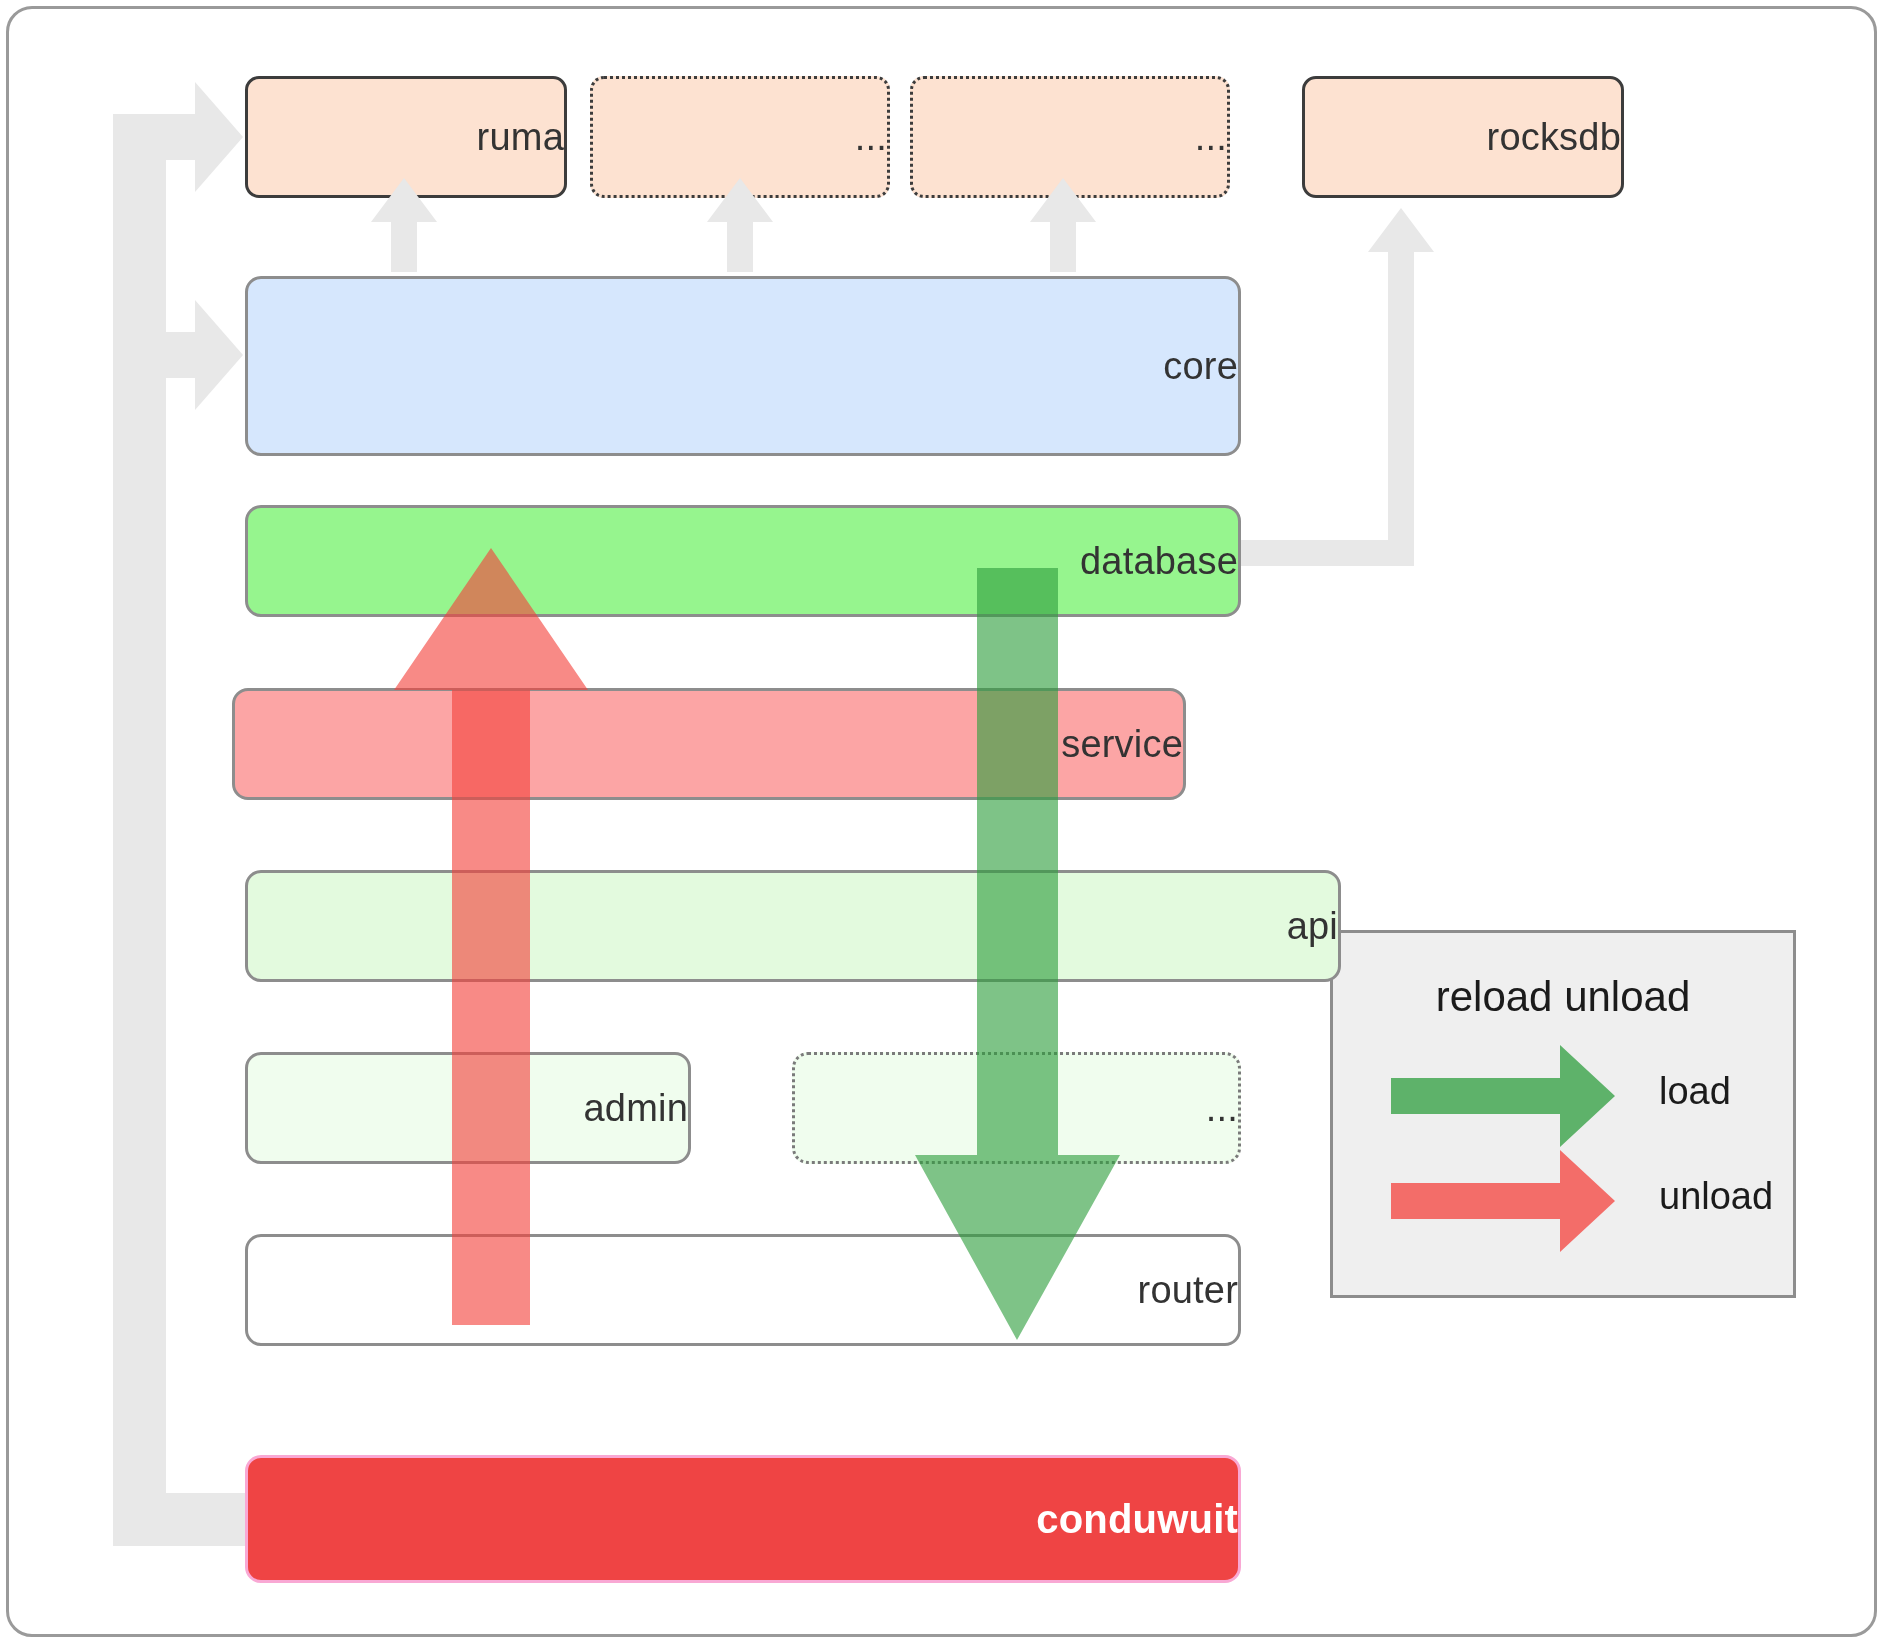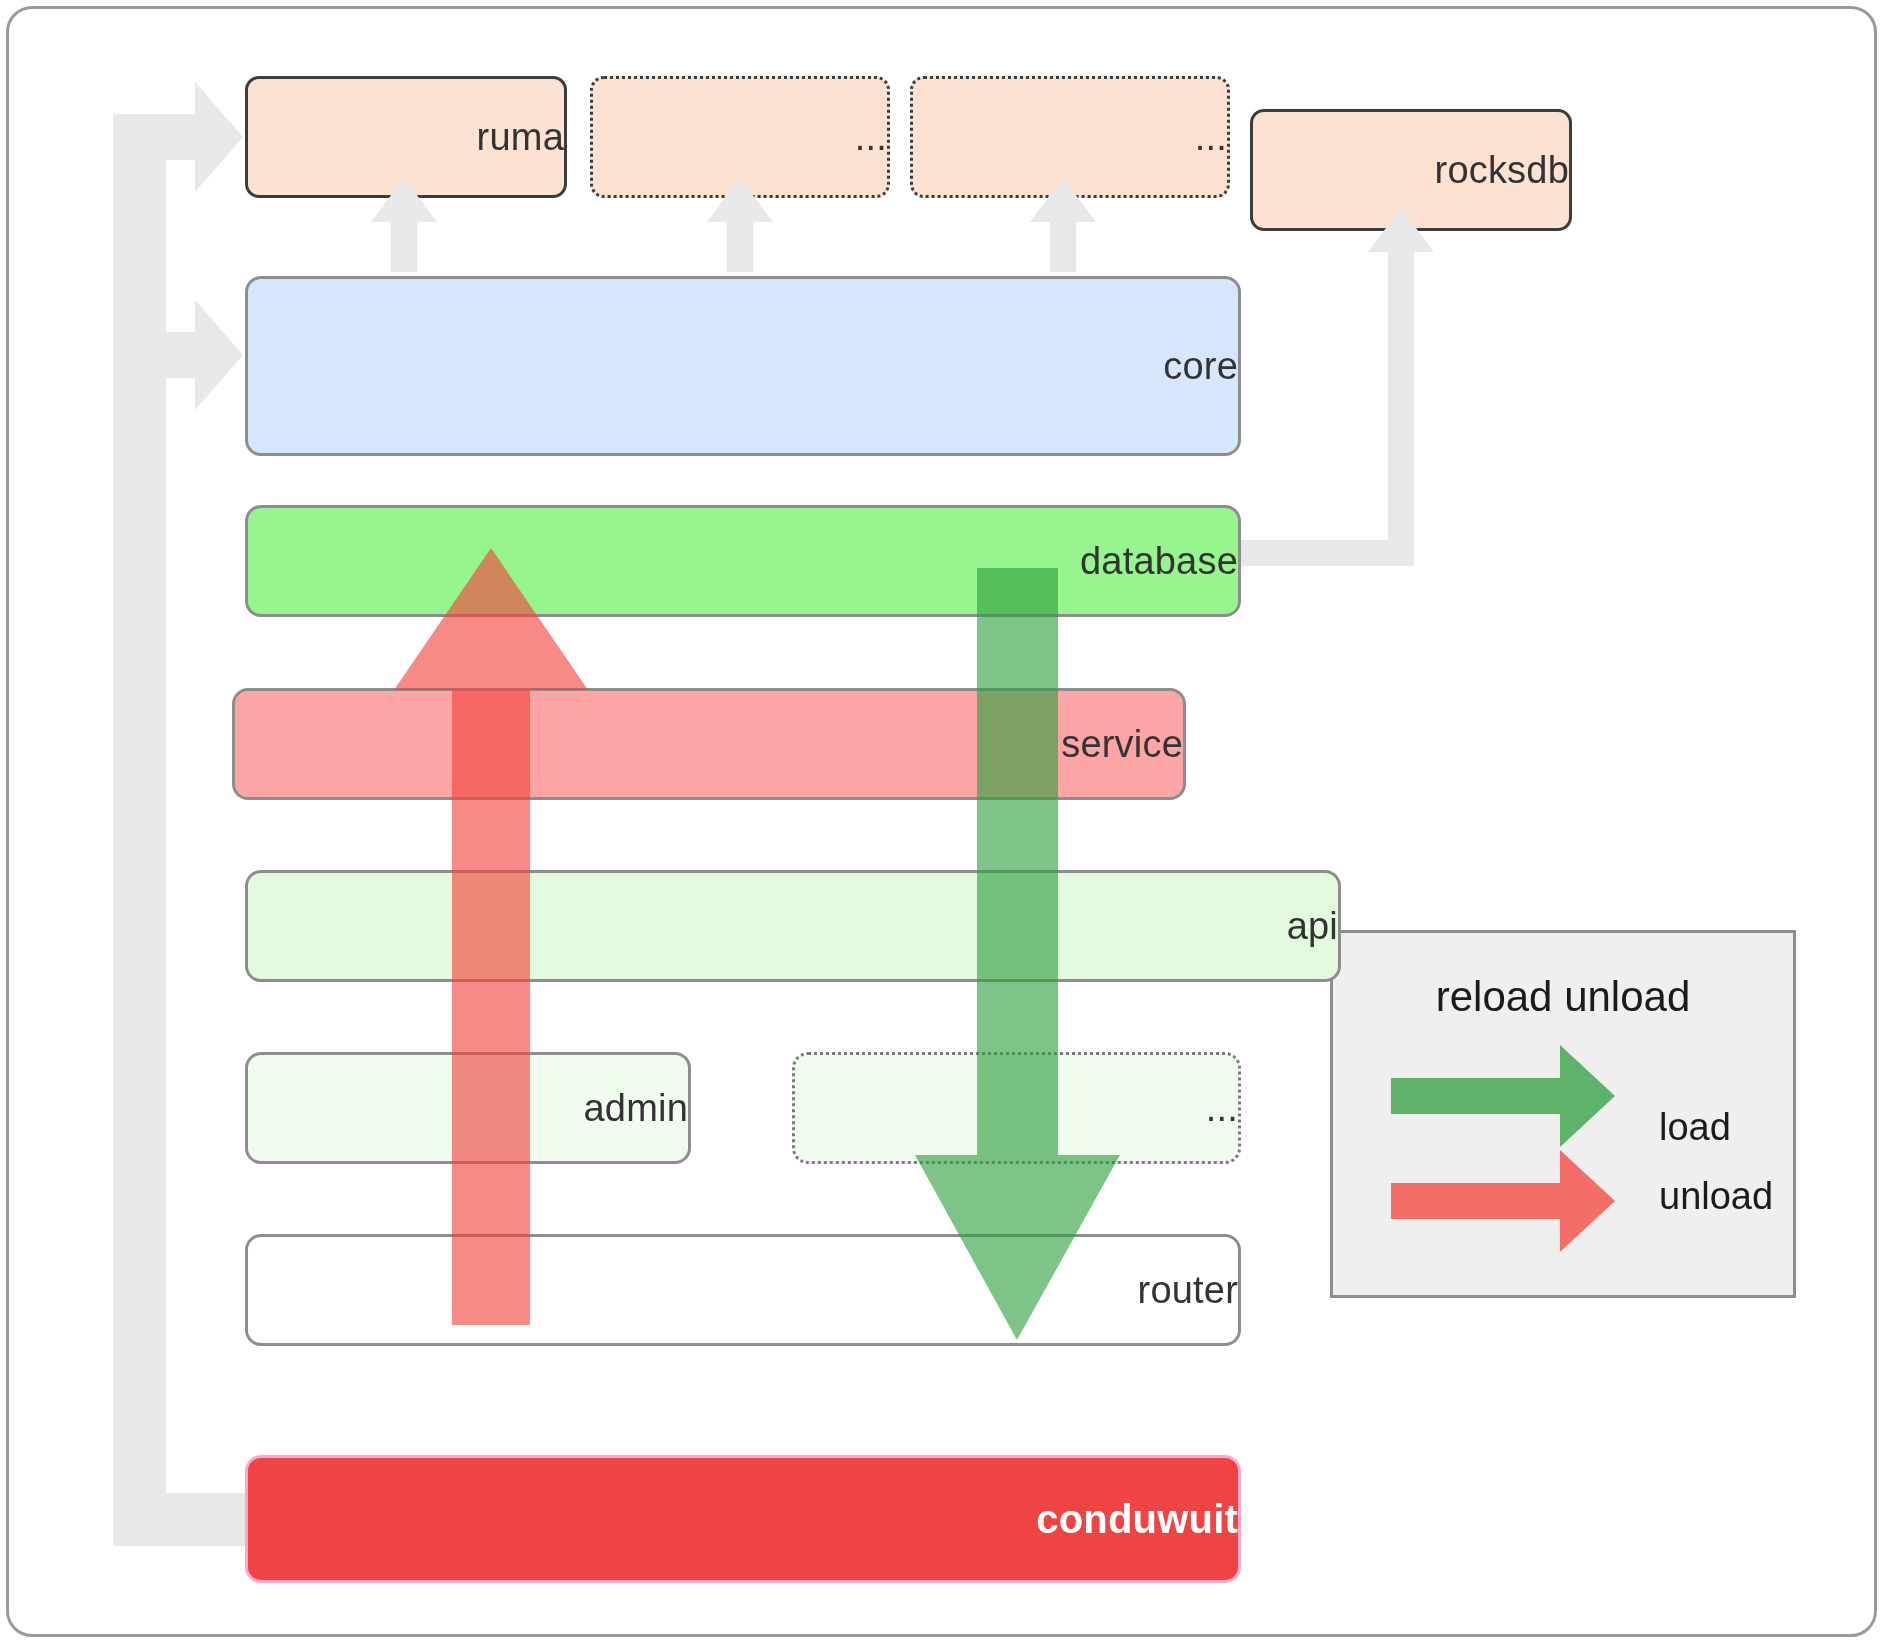--- a/index.html
+++ b/index.html
@@ -97,21 +97,21 @@
     text-align: center;
     font-size: 42px;
     color: #1b1b1b;
   }
   .legend-row-label {
     position: absolute;
     font-size: 38px;
     color: #1b1b1b;
     white-space: nowrap;
   }
-  #legend-load-label   { left: 326px; top: 137px; margin-top: 36px; }
+  #legend-load-label   { left: 326px; top: 137px; }
   #legend-unload-label { left: 326px; top: 242px; }
 </style>
 </head>
 <body>
 
 <div id="canvas">
 
   <div class="frame"></div>
 
   <svg class="overlay under" viewBox="0 0 1883 1643">
@@ -138,21 +138,21 @@
   </div>
 
   <div class="node dep dotted" style="left:590px; width:300px;">
     <span class="lbl">...</span>
   </div>
 
   <div class="node dep dotted" style="left:910px; width:320px;">
     <span class="lbl">...</span>
   </div>
 
-  <div class="node dep" style="left:1250px; width:322px;margin-top:33px;">
+  <div class="node dep" style="left:1302px; width:322px;">
     <span class="lbl">rocksdb</span>
   </div>
 
   <div class="node core" style="left:245px; top:276px; width:996px; height:180px; z-index:2;">
     <span class="lbl">core</span>
   </div>
 
   <div class="node layer" style="left:245px; top:505px; width:996px; height:112px; background:#96f58e; z-index:2;">
     <span class="lbl">database</span>
   </div>

